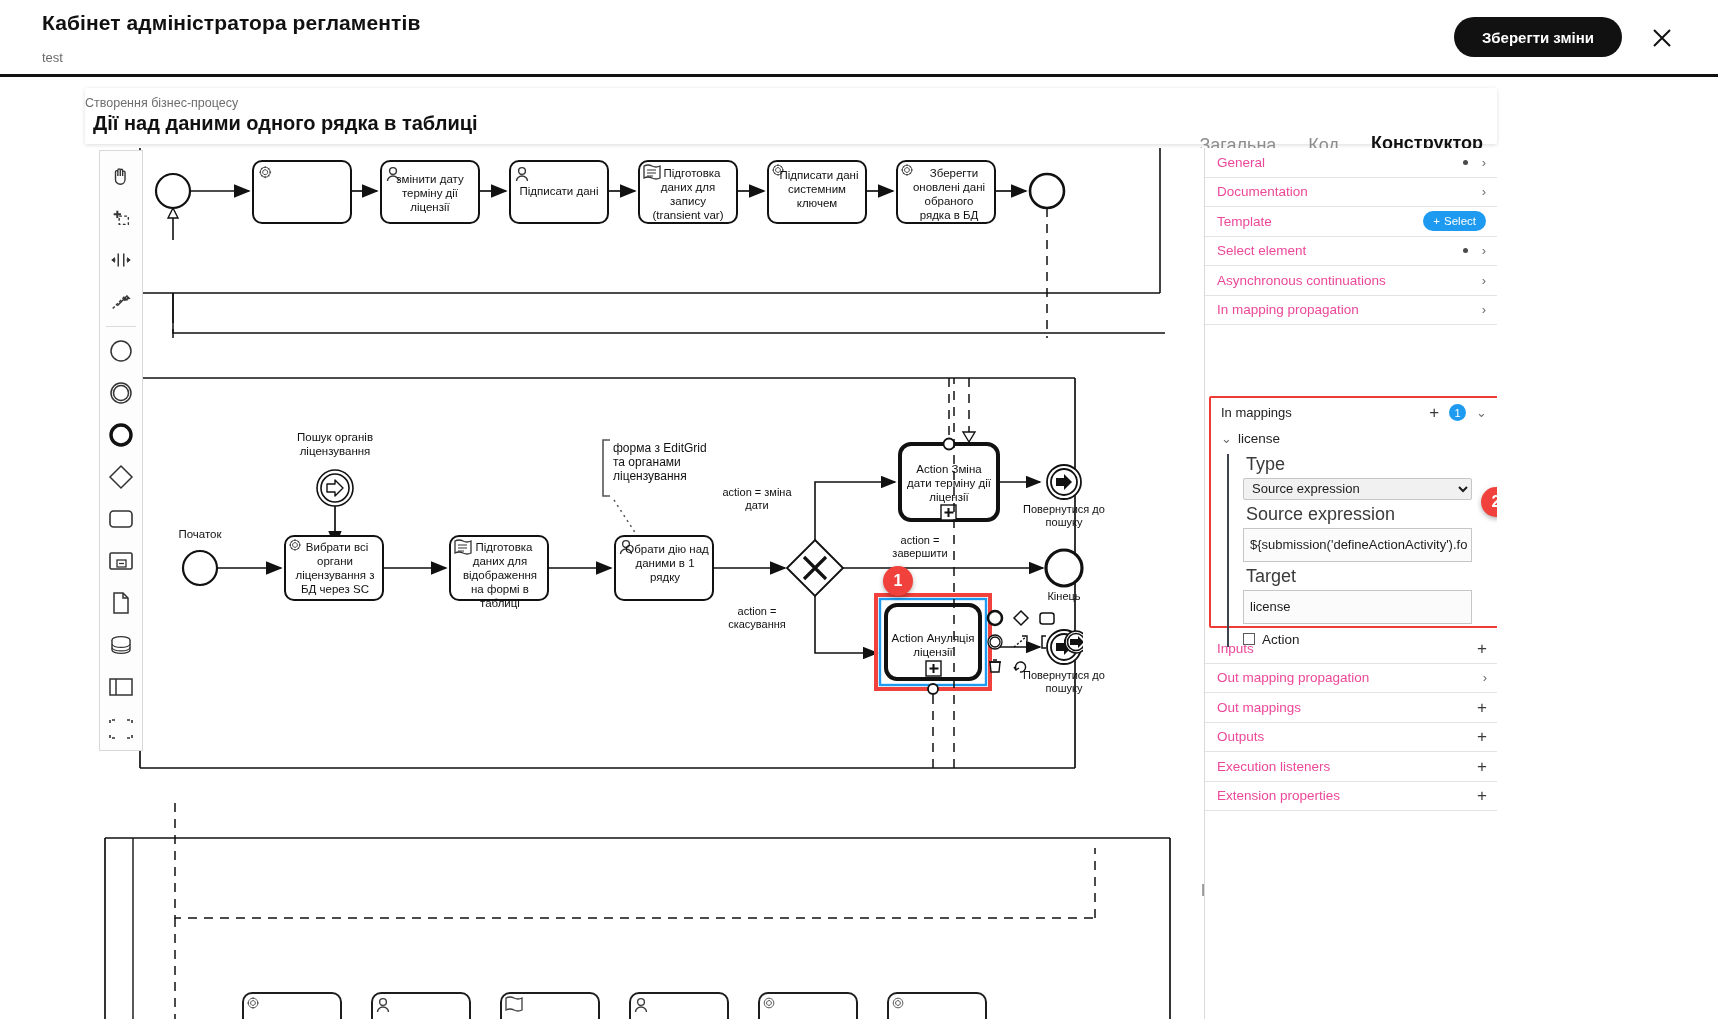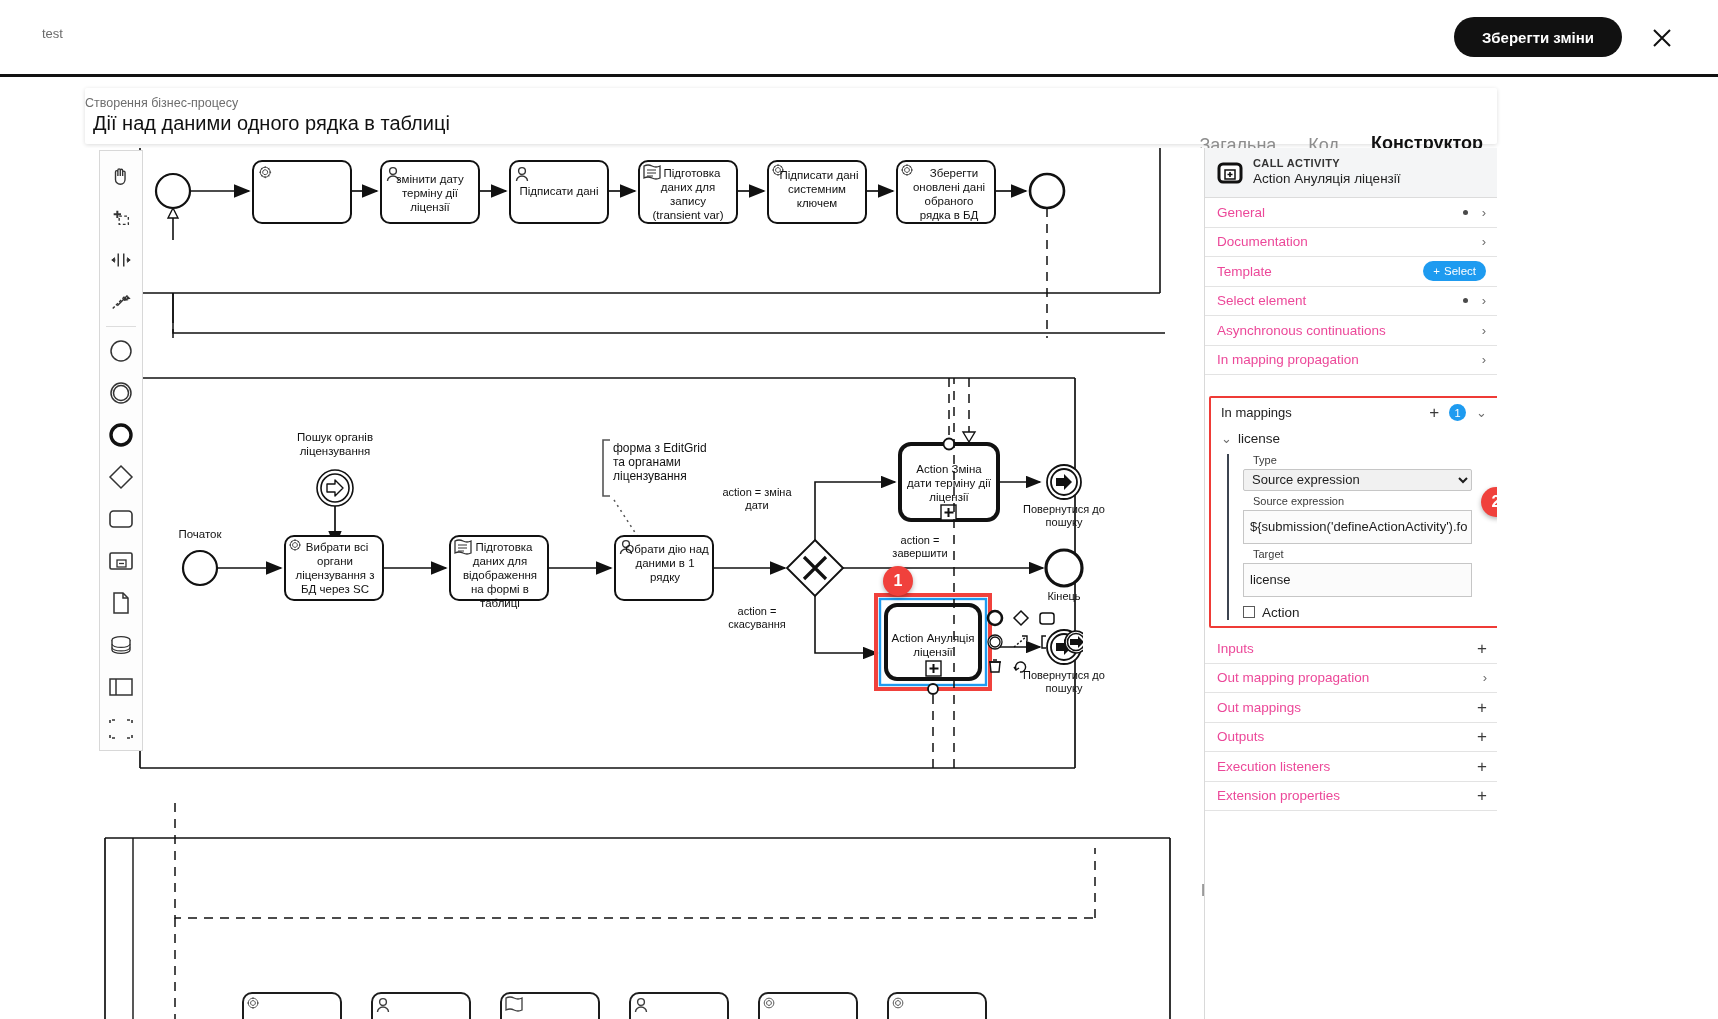--- a/index.html
+++ b/index.html
@@ -35,21 +35,21 @@
   .close-btn svg { display:block; }
 
   
   .page-card {
     position:absolute; left:85px; top:88px; width:1412px; height:56px;
     background:#fff;
     box-shadow:0 1px 4px rgba(0,0,0,.14);
     border-radius:2px;
   }
   .crumb { position:absolute; left:0; top:8px; font-size:12.5px; color:#6d6d6d; }
-  .page-h1 { position:absolute; left:8px; top:24px; font-size:20px; font-weight:400; color:#111; }
+  .page-h1 { position:absolute; left:8px; top:24px; font-size:20px; font-weight:700; color:#111; }
   .tabs { position:absolute; right:14px; top:12px; display:flex; align-items:flex-end; gap:32px; }
   .tab { font-size:18px; color:#8d8d8d; cursor:pointer; padding-bottom:6px; }
   .tab.active { color:#111; font-weight:700; border-bottom:2px solid #111;margin-top:33px; }
 
   
   .canvas-wrap {
     position:absolute; left:85px; top:148px; width:1412px; height:871px;
     background:#fff; overflow:hidden;
   }
   .canvas-bg {
@@ -111,21 +111,21 @@
   .grow {
     height:29.5px; display:flex; align-items:center; padding:4px 10px; position:relative;
   }
   .badge-count {
     background:#1e9bf0; color:#fff; width:17px; height:17px; border-radius:50%;
     font-size:11px; display:flex; align-items:center; justify-content:center;
   }
   .sub-tree { padding-left:10px; }
   .tree-row { display:flex; align-items:center; gap:6px; height:22px; font-size:13.5px; }
   .tree-body { border-left:2px solid #3c4450; margin-left:6px; padding-left:14px; }
-  .fld-label { font-size:11px; color:#3a3a3a; margin:4px 10px 3px; }
+  .fld-label { font-size:18px; color:#3a3a3a; margin:4px 3px 3px; }
   .fld {
     width:229px; height:22px; border:1px solid #c6c6c6; background:#fbfbfb;
     font-size:13px; color:#1c1c1c; padding:16px 6px; font-family:"Liberation Sans", sans-serif;
     display:flex; align-items:center; white-space:nowrap; overflow:hidden;
   }
   select.fld { background:#f1f1f1; border-radius:2px; padding:0 4px; }
   .chk-row { display:flex; align-items:center; gap:7px; margin-top:8px; font-size:13.5px; }
   .chk { width:12px; height:12px; border:1.5px solid #5a5a5a; background:#fff; }
 
   
@@ -147,20 +147,21 @@
     width:20px; height:20px; display:flex; align-items:center; justify-content:center;
     cursor:pointer;
   }
   text { font-family:"Liberation Sans", sans-serif; }
 </style>
 </head>
 <body>
 
 <div class="appbar">
   <div class="appbar-titles">
+    <div class="app-title">Кабінет адміністратора регламентів</div>
     <div class="app-sub">test</div>
   </div>
   <button class="save-btn">Зберегти зміни</button>
   <div class="close-btn">
     <svg width="26" height="26" viewBox="0 0 26 26">
         <path d="M5 5 L21 21 M21 5 L5 21" stroke="#111" stroke-width="2" fill="none"></path>
       </svg>
   </div>
 </div>
 
@@ -593,31 +594,20 @@
         </svg>
     </div>
     <div class="pal-item">
       <svg width="26" height="22">
           <path d="M7 2 h-5 v5 M19 2 h5 v5 M7 20 h-5 v-5 M19 20 h5 v-5" fill="none" stroke="#333" stroke-width="1.6" stroke-dasharray="3 2"></path>
         </svg>
     </div>
   </div>
 
   <div class="props">
-    <div class="props-head">
-      <svg width="26" height="22">
-          <rect x="2" y="2" width="22" height="18" rx="4" fill="#fff" stroke="#111" stroke-width="3"></rect>
-          <rect x="8" y="8" width="10" height="9" fill="#fff" stroke="#111" stroke-width="1.5"></rect>
-          <path d="M13 10 v5 M10.5 12.5 h5" stroke="#111" stroke-width="1.6"></path>
-        </svg>
-      <div class="props-head-txt">
-        <div class="props-kind">CALL ACTIVITY</div>
-        <div class="props-name">Action Ануляція ліцензії</div>
-      </div>
-    </div>
 
     <div class="prow">
       <span class="lbl">General</span>
       <span class="dot"></span>
       <span class="chev">›</span>
     </div>
     <div class="prow">
       <span class="lbl">Documentation</span>
       <span class="chev">›</span>
     </div>

